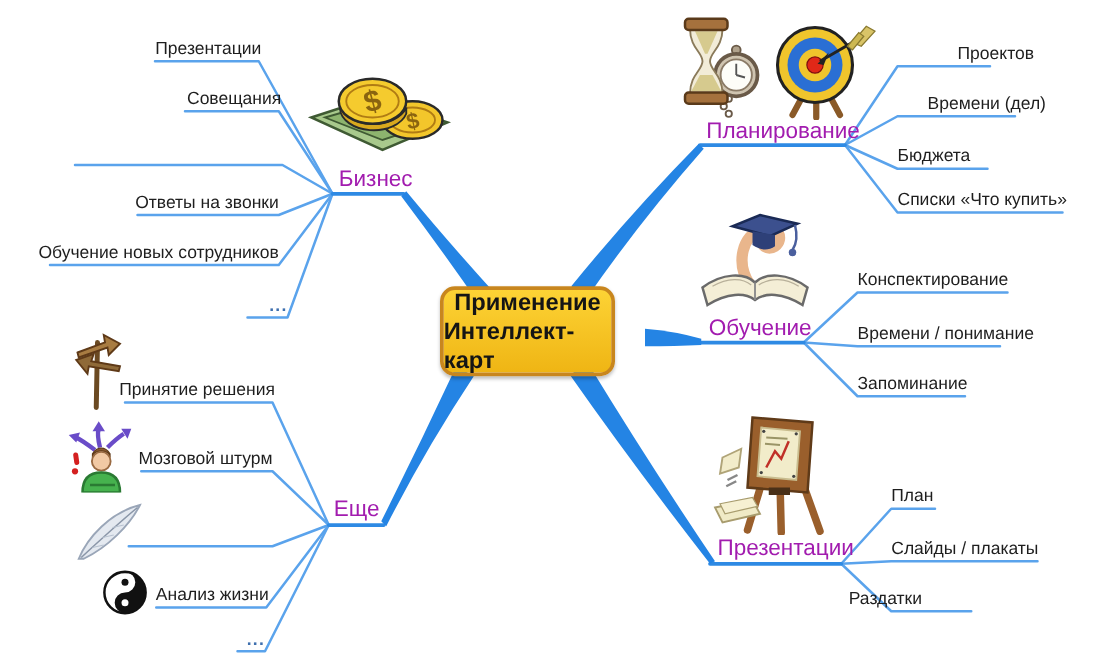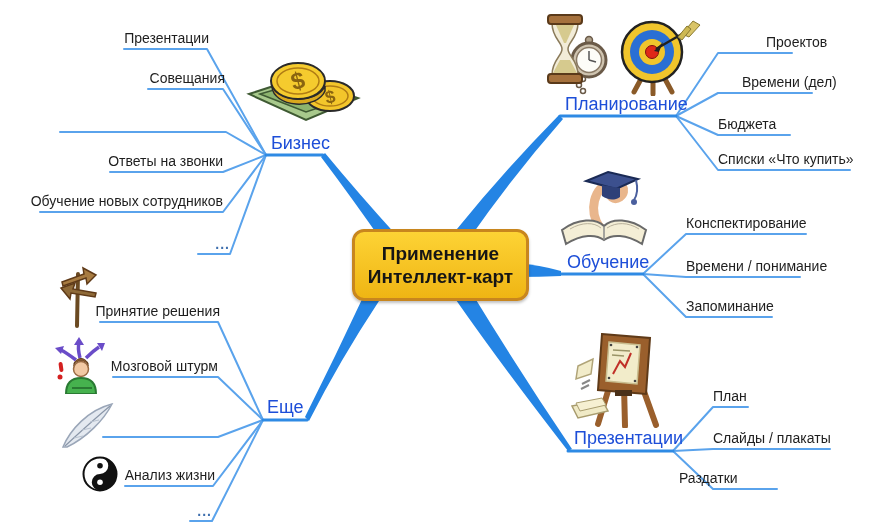--- a/index.html
+++ b/index.html
@@ -7,26 +7,26 @@
     position:relative; width:885px; height:532px; background:#ffffff;
     overflow:hidden; font-family:"Liberation Sans", sans-serif;
   }
   #lines { position:absolute; left:0; top:0; }
   .icon { position:absolute; }
   .lbl {
     position:absolute; font-size:14px; color:#1e1e1e; white-space:nowrap;
     line-height:16px;
   }
   .main-lbl {
-    position:absolute; font-size:18px; color:#1d4ed8; white-space:nowrap;
+    position:absolute; font-size:18px; color:#a21caf; white-space:nowrap;
     line-height:20px;
   }
   .dots { font-weight:bold; color:#3e6fae; letter-spacing:1px; }
   #center-node {
-    position:absolute; left:352px; top:229px; width:177px; height:72px;
+    position:absolute; left:352px; top:229px; width:140px; height:72px;
     background:linear-gradient(#fdd335,#efb514);
     border:3px solid #c8861e; border-radius:12px;
     box-sizing:border-box;
     display:flex; flex-direction:column; align-items:center; justify-content:center;
     font-weight:bold; font-size:19px; color:#151515; line-height:23px;
     box-shadow:0 2px 3px rgba(0,0,0,0.25);
   }
 </style>
 </head>
 <body>

